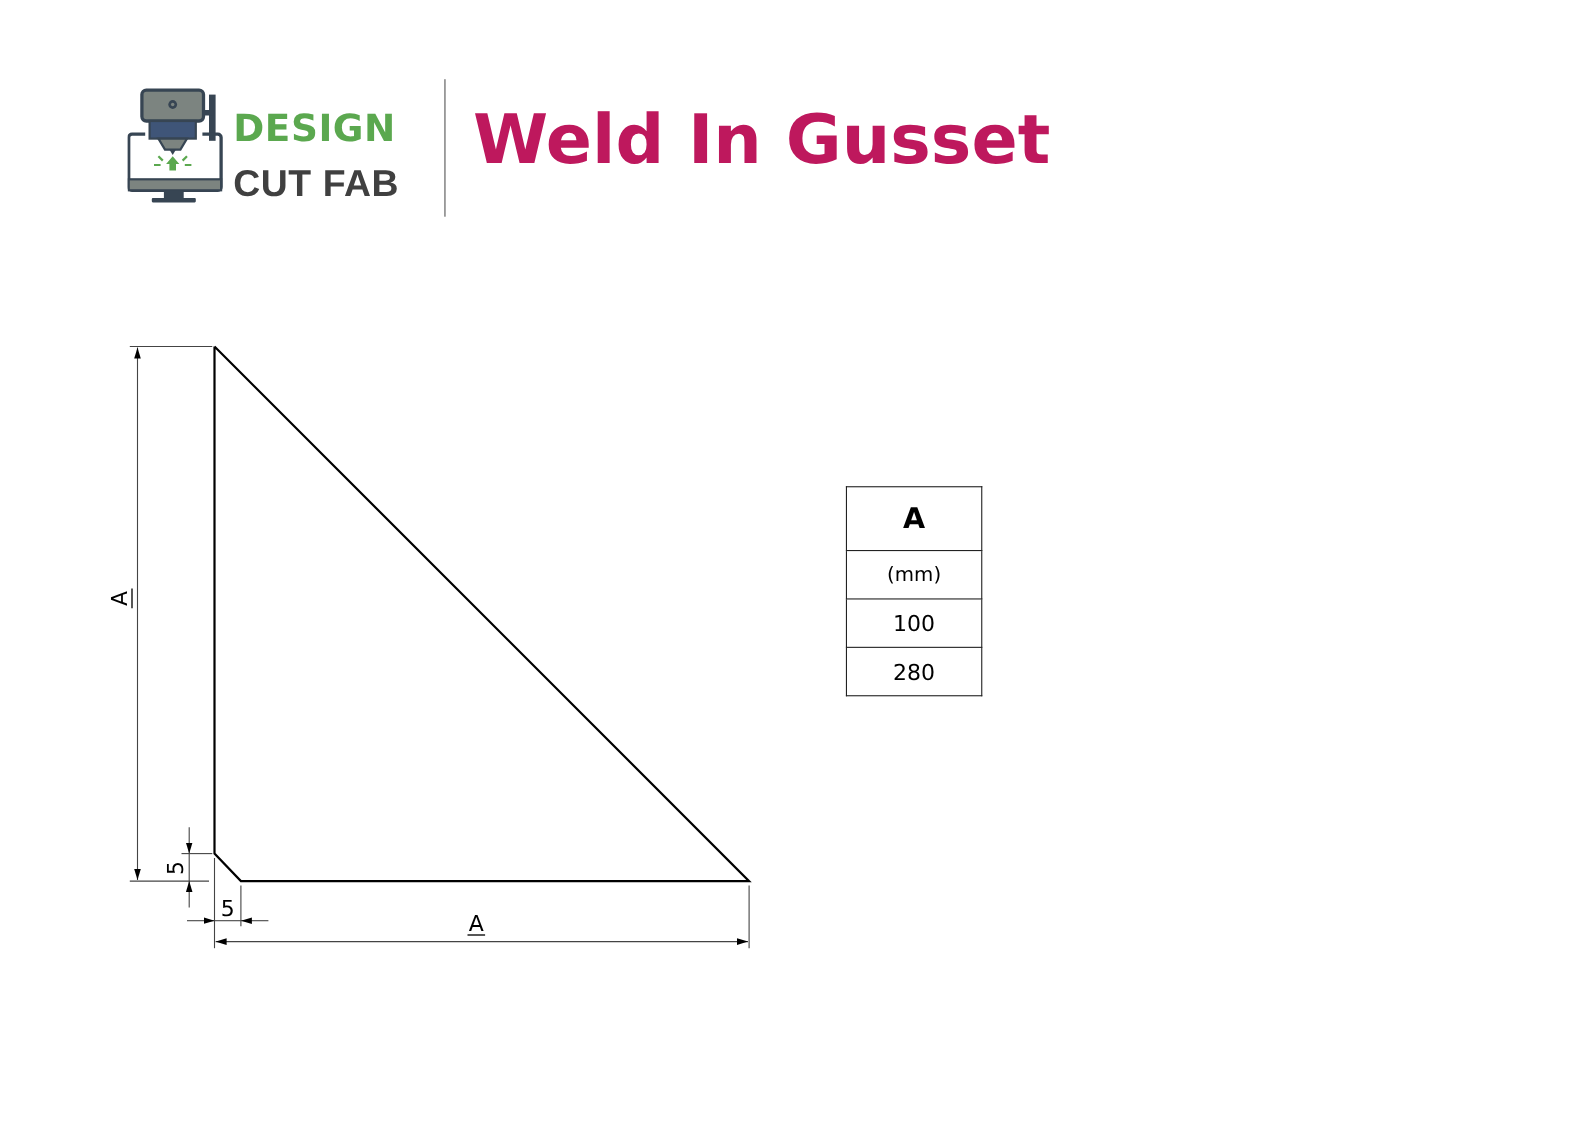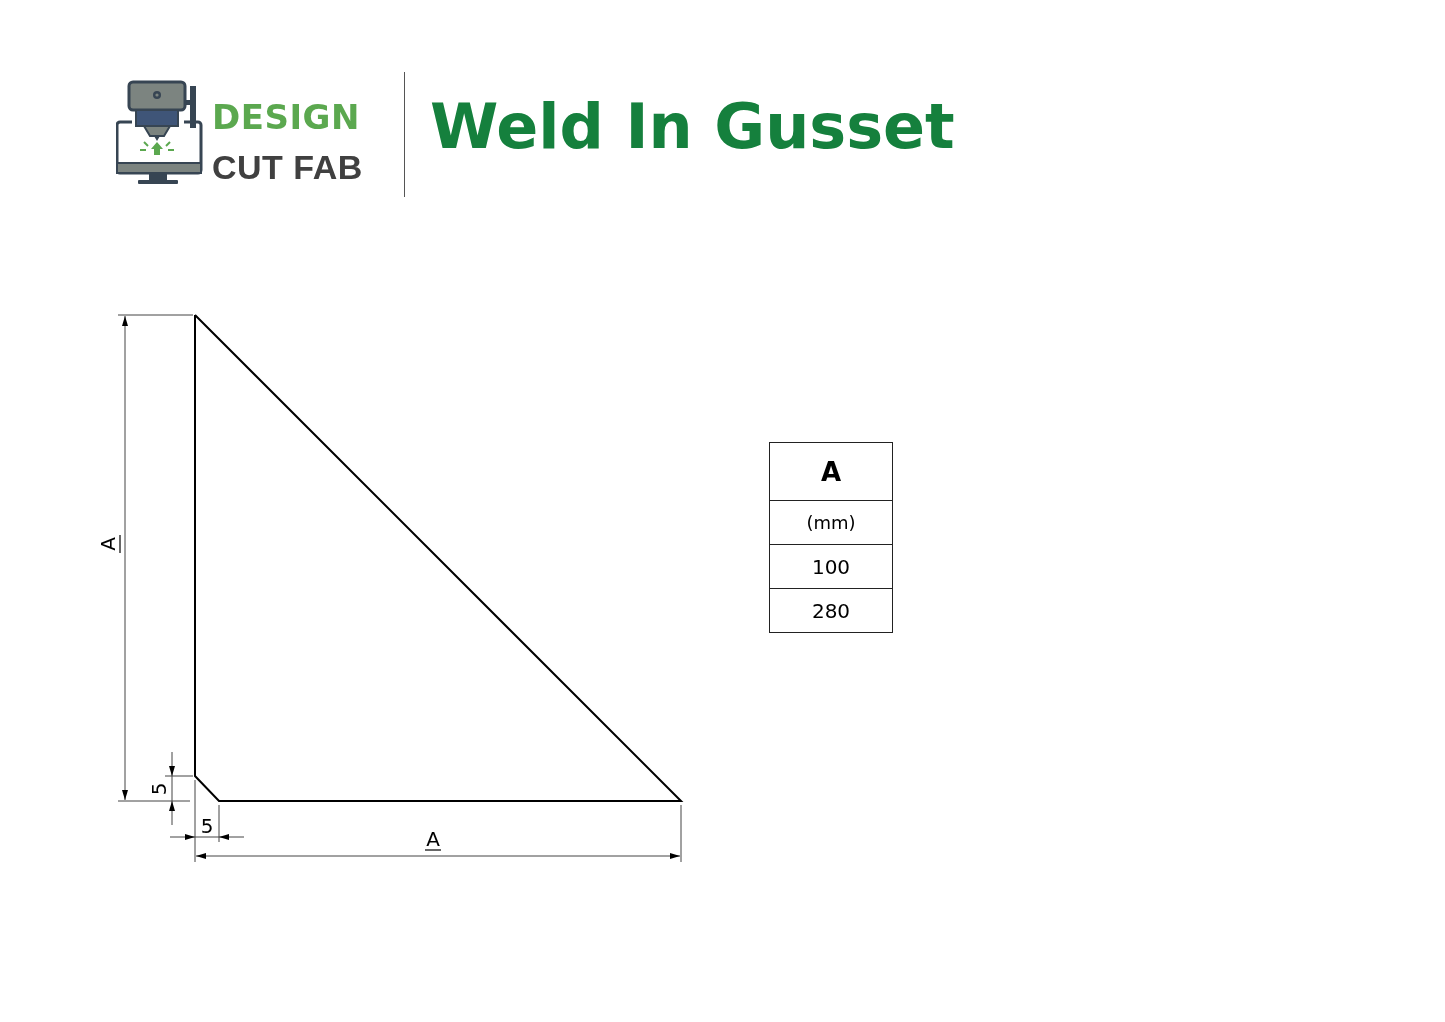--- a/index.html
+++ b/index.html
@@ -6,21 +6,21 @@
     body { width: 1445px; height: 1022px; position: relative; overflow: hidden;
            font-family: "DejaVu Sans", "Liberation Sans", sans-serif; }
     .logo { position: absolute; left: 116px; top: 78px; width: 90px; height: 110px; }
     .brand { position: absolute; left: 212px; top: 100px; line-height: 1; }
     .brand-line1 { font-family: "DejaVu Sans", sans-serif; font-weight: bold;
                    font-size: 34px; color: #5ba84f; letter-spacing: 0.5px; }
     .brand-line2 { font-family: Liberation Sans, sans-serif; font-weight: bold;
                    font-size: 34px; color: #404040; letter-spacing: 0.5px; margin-top: 16px; }
     .divider { position: absolute; left: 404px; top: 72px; width: 1px; height: 125px; background: #555; }
     .title { position: absolute; left: 430px; top: 96px; font-family: "DejaVu Sans", sans-serif;
-             font-weight: bold; font-size: 62px; color: #15803d; letter-spacing: 0px; line-height: 1; }
+             font-weight: bold; font-size: 62px; color: #be185d; letter-spacing: 0px; line-height: 1; }
     .drawing { position: absolute; left: 0; top: 0; }
     .dim-text { font-family: "DejaVu Sans", sans-serif; font-size: 20px; fill: #000; }
     .table { position: absolute; left: 769px; top: 442px; width: 124px;
              border-collapse: collapse; font-family: "DejaVu Sans", sans-serif; }
     .table td { border: 1px solid #222; text-align: center; color: #000; padding: 0; }
     .table .hdr { height: 57px; font-weight: bold; font-size: 26px; }
     .table .unit { height: 43px; font-size: 18px; }
     .table .val { height: 43px; font-size: 20px; }
   </style>
 </head>

